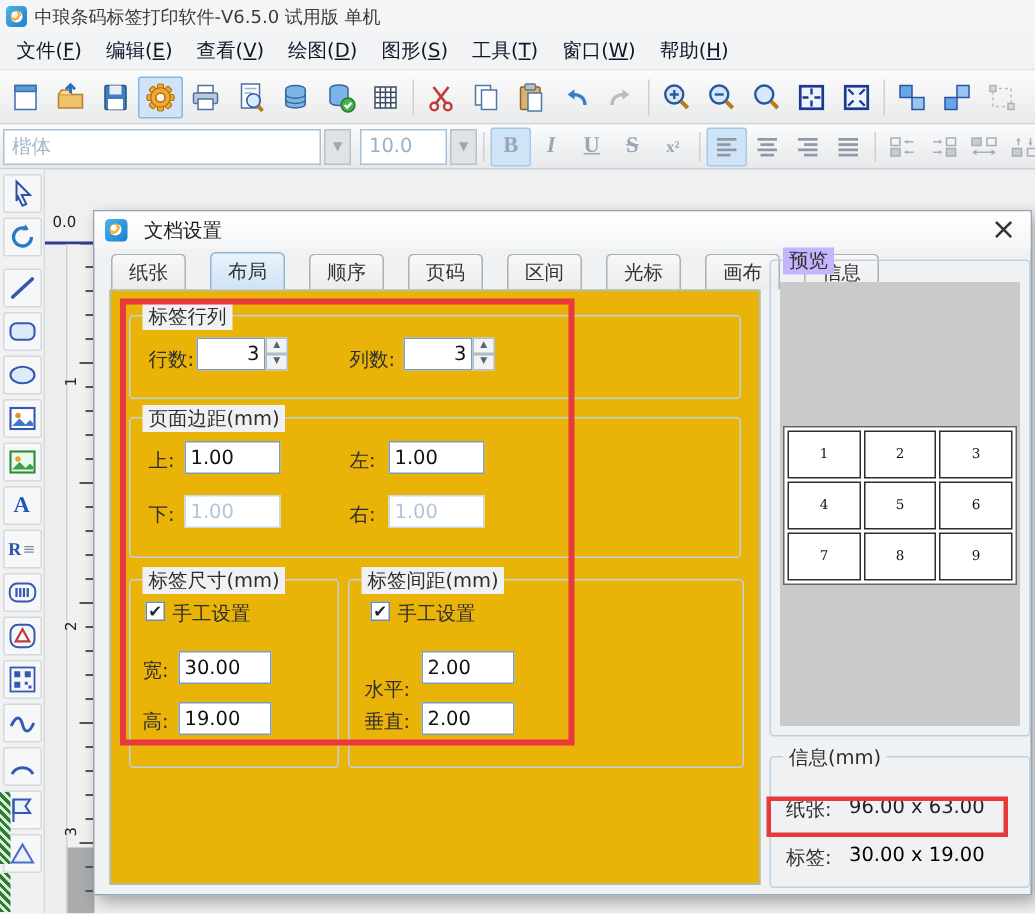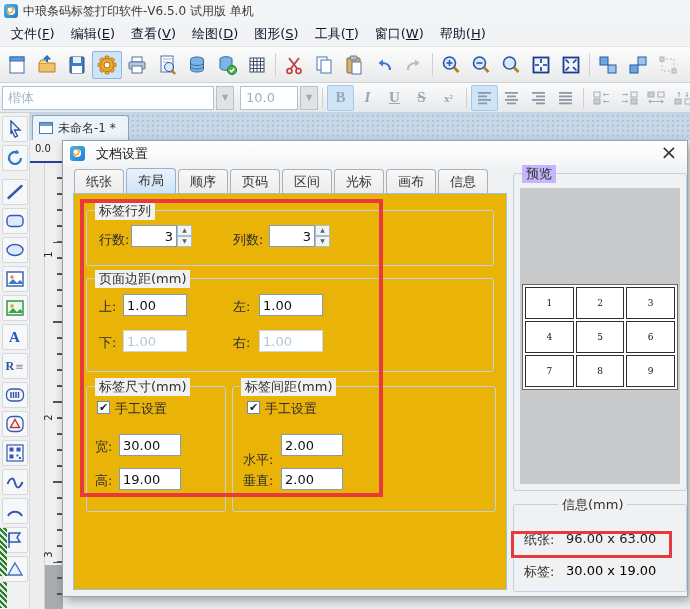--- a/index.html
+++ b/index.html
@@ -70,21 +70,21 @@
   .dialog{position:absolute;left:62px;top:140px;width:626px;height:457px;background:#f0f1f2;
     border:1px solid #95a4b2;box-shadow:3px 4px 10px rgba(0,0,0,.32);z-index:10;box-sizing:border-box;}
   .dlg-title{height:25px;background:linear-gradient(#ffffff,#f4f5f6);display:flex;align-items:center;
     padding-left:7px;font-size:13px;color:#1a1a1a;}
   .dlg-title .appicon{width:15px;height:15px;}
   .dlg-close{position:absolute;right:8px;top:1px;width:20px;height:22px;font-size:20px;line-height:21px;
     text-align:center;color:#333;cursor:default;}
   .tabs{position:absolute;left:11px;top:28px;display:flex;}
   .tab{height:24px;padding:0 11px;display:flex;align-items:center;font-size:13px;color:#333;
     background:linear-gradient(#f8f8f8,#ececec);border:1px solid #a8b0b8;border-bottom:none;
-    border-radius:4px 4px 0 0;margin-right:2px;box-sizing:border-box;}
+    border-radius:4px 4px 0 0;margin-right:16px;box-sizing:border-box;}
   .tab.sel{background:linear-gradient(#e9f3fc,#cfe3f6);border-color:#8fb4d4;height:25px;margin-top:-1px;z-index:3;}
   .panel{position:absolute;left:10px;top:52px;width:434px;height:397px;border:1px solid #9ec0da;
     background:#eab308;box-sizing:border-box;}
   .grp{position:absolute;border:1px solid #bcd2e4;border-radius:3px;box-sizing:border-box;}
   .gt{position:absolute;top:-9px;left:8px;background:#f0f1f2;padding:0 4px;font-size:13px;color:#2e2e2e;white-space:nowrap;}
   .flab{position:absolute;font-size:13px;color:#2e2e2e;white-space:nowrap;}
   .inp{position:absolute;height:22px;border:1px solid #7f9db9;background:#fff;font-size:13px;color:#111;
     padding:1px 3px;box-sizing:border-box;font-family:inherit;}
   .inp.right{text-align:right;}
   .inp.dis{border-color:#c6d8ea;color:#b2c6da;}
@@ -359,26 +359,20 @@
     <div class="fbtn">
         <svg width="18" height="14" viewBox="0 0 18 14">
           <rect x="1" y="8" width="6" height="5" fill="#c8ccd0" stroke="#a9aeb4"></rect>
           <rect x="11" y="8" width="6" height="5" fill="none" stroke="#a9aeb4"></rect>
           <path d="M5 1v5M13 1v5" stroke="#a9aeb4"></path>
           <path d="M5 1l-1.5 2h3zM13 6l-1.5-2h3z" fill="#a9aeb4"></path>
         </svg>
       </div>
   </div>
 
-  <div class="doctabbar">
-    <div class="doctab">
-      <span class="wicon"></span>
-      <span>未命名-1 *</span>
-    </div>
-  </div>
 
   <div class="lefttoolbar">
     <div class="ltbtn">
         <svg width="22" height="22" viewBox="0 0 22 22">
           <path d="M7 3l9 9h-5.5l3 6-2.5 1.2-3-6L7 16z" fill="#eef4fc" stroke="#2a50a8" stroke-width="1.3"></path>
         </svg>
       </div>
     <div class="ltbtn">
         <svg width="22" height="22" viewBox="0 0 22 22">
           <path d="M17 11a6 6 0 1 1-3-5.2" fill="none" stroke="#2a78c8" stroke-width="2.2"></path>
@@ -562,21 +556,21 @@
           <div class="pvcell">5</div>
           <div class="pvcell">6</div>
           <div class="pvcell">7</div>
           <div class="pvcell">8</div>
           <div class="pvcell">9</div>
         </div>
       </div>
     </div>
 
     <div class="grp" style="left:450px;top:363px;width:174px;height:88px;">
-      <div class="gt" style="background:#f0f1f2;margin-left:36px;">信息(mm)</div>
+      <div class="gt" style="background:#f0f1f2;">信息(mm)</div>
       <div class="flab" style="left:10px;top:26px;">纸张:</div>
       <div class="flab" style="left:52px;top:26px;color:#222;">96.00 x 63.00</div>
       <div class="flab" style="left:10px;top:58px;">标签:</div>
       <div class="flab" style="left:52px;top:58px;color:#000000;">30.00 x 19.00</div>
     </div>
   </div>
 
   <div class="redrect" style="left:80px;top:199px;width:303px;height:298px;"></div>
   <div class="redrect thin" style="left:511px;top:531px;width:161px;height:27px;"></div>
 

